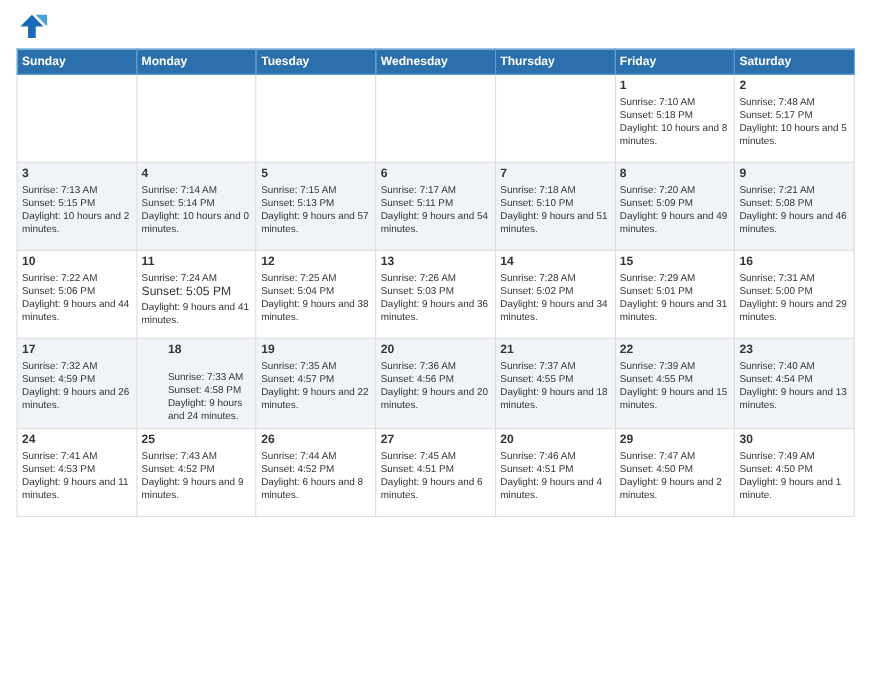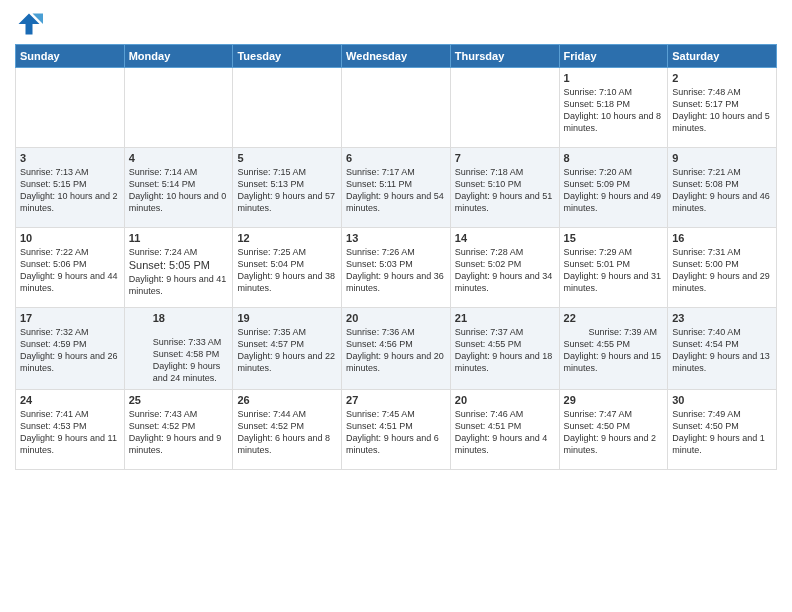--- a/index.html
+++ b/index.html
@@ -266,21 +266,21 @@
             <div style="font-size: 9px; line-height: 1.35;">Daylight: 9 hours and 20 minutes.</div>
           </td>
           <td style="background: rgb(240, 244, 248);">
             <span class="day-num">21</span>
             <div style="font-size: 9px; line-height: 1.35;">Sunrise: 7:37 AM</div>
             <div style="font-size: 9px; line-height: 1.35;">Sunset: 4:55 PM</div>
             <div style="font-size: 9px; line-height: 1.35;">Daylight: 9 hours and 18 minutes.</div>
           </td>
           <td style="background: rgb(240, 244, 248);">
             <span class="day-num">22</span>
-            <div style="font-size: 9px; line-height: 1.35; margin-left: 25px;">Sunrise: 7:39 AM</div>
+            <div style="font-size: 9px; line-height: 1.35;">Sunrise: 7:39 AM</div>
             <div style="font-size: 9px; line-height: 1.35;">Sunset: 4:55 PM</div>
             <div style="font-size: 9px; line-height: 1.35;">Daylight: 9 hours and 15 minutes.</div>
           </td>
           <td style="background: rgb(240, 244, 248);">
             <span class="day-num">23</span>
             <div style="font-size: 9px; line-height: 1.35;">Sunrise: 7:40 AM</div>
             <div style="font-size: 9px; line-height: 1.35;">Sunset: 4:54 PM</div>
             <div style="font-size: 9px; line-height: 1.35;">Daylight: 9 hours and 13 minutes.</div>
           </td>
         </tr>

